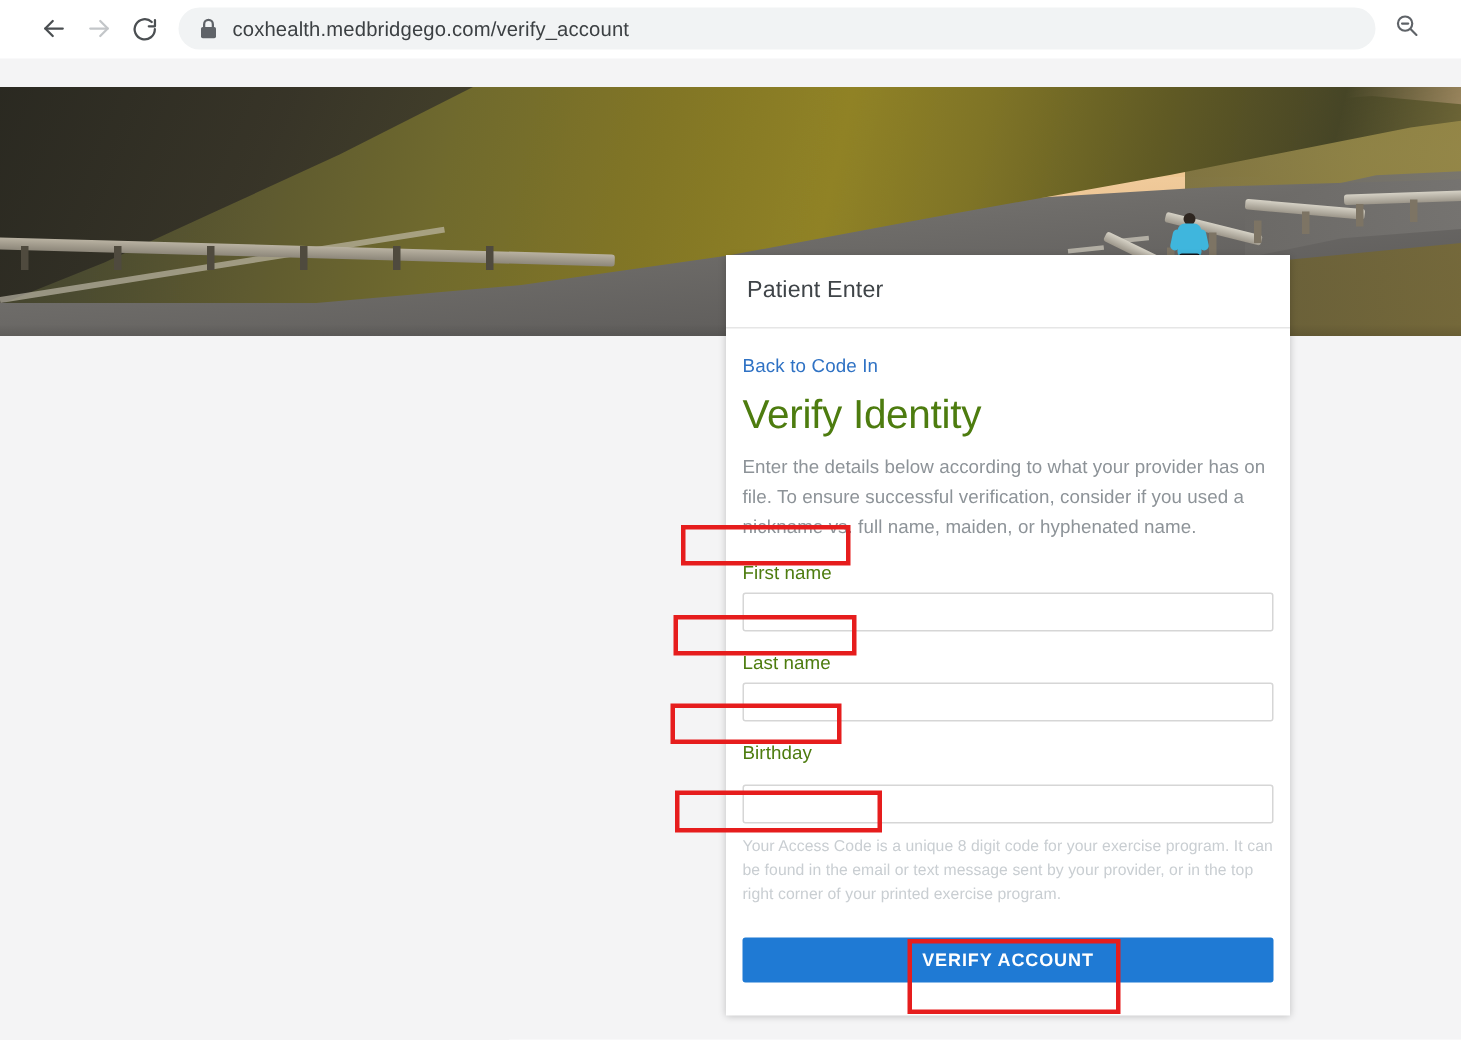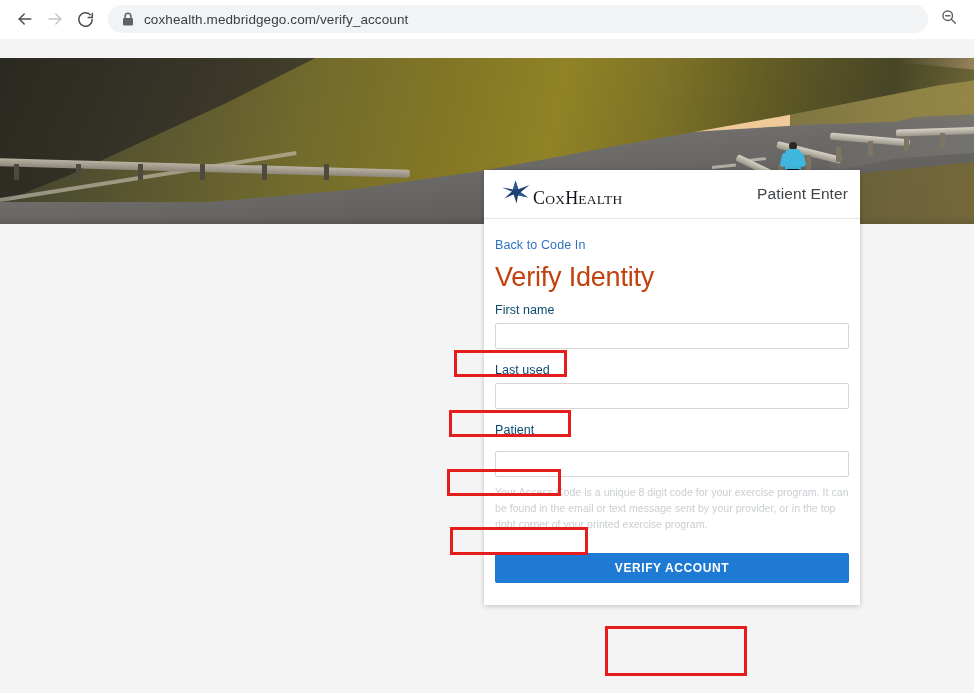--- a/index.html
+++ b/index.html
@@ -9,21 +9,21 @@
     background: #ffffff;
     overflow: hidden;
   }
 
   
   .browser-bar {
     position: absolute; left: 0; top: 0;
     width: 974px; height: 38px;
     background: #ffffff;
     display: flex; align-items: center;
-    padding: 0 10px;
+    padding: 0 21px;
   }
   .nav-btn {
     width: 30px; height: 30px;
     display: flex; align-items: center; justify-content: center;
     flex: 0 0 auto;
     border-radius: 50%;
   }
   .nav-btn svg { display: block; }
   .omnibox {
     flex: 1 1 auto;
@@ -234,31 +234,31 @@
     letter-spacing: .1px;
   }
 
   .card-body { padding: 16px 11px 22px 11px; }
   .back-link {
     display: inline-block;
     font-size: 12.5px; color: #2f72c4; text-decoration: none;
     margin-bottom: 8px; letter-spacing: .1px;
   }
   .page-title {
-    font-size: 27px; font-weight: 400; color: #c2410c;
+    font-size: 27px; font-weight: 400; color: #4d7c0f;
     letter-spacing: -.2px; margin: 2px 0 11px 0; line-height: 1.12;
   }
   .intro {
     font-size: 12.5px; color: #8d9398; line-height: 1.58;
     letter-spacing: .05px; margin-bottom: 14px;
   }
   .field { margin-bottom: 14px; position: relative; }
   .field-label {
     display: block;
-    font-size: 12.5px; color: #0c4a6e;
+    font-size: 12.5px; color: #4d7c0f;
     margin-bottom: 6px; letter-spacing: .05px;
   }
   .field-input {
     display: block; width: 100%; height: 26px;
     border: 1px solid #d6d6d6; background: #fff;
     border-radius: 2px;
     padding: 0 8px;
     font-size: 12.5px; color: #3c4043;
     font-family: "Liberation Sans", sans-serif;
     outline: none;
@@ -396,54 +396,43 @@
         <div class="leg-r"></div>
       <div class="shoe"></div>
     </div>
 
     <div class="hero-fade-bottom"></div>
   </div>
 
   <div class="card">
 
     <div class="card-header">
-      <div class="brand">
-        <span class="brand-mark">
-          <svg width="34" height="30" viewBox="0 0 34 30">
-            <path d="M17.5 1.5 L20.3 10.2 L31.5 6.0 L22.6 13.2 L30.0 18.6
-                     L20.0 16.2 L18.6 24.5 L15.6 15.6 L6.2 19.4 L13.9 12.6
-                     L4.0 8.4 L15.0 10.4 Z" fill="#1d3f72"></path>
-            <path d="M17.5 1.5 L20.3 10.2 L15.0 10.4 Z" fill="#2a579b"></path>
-            <path d="M22.6 13.2 L30.0 18.6 L20.0 16.2 Z" fill="#2a579b"></path>
-          </svg>
-        </span>
-        <span class="brand-name"><span class="cap">C</span><span class="sc">OX</span><span class="cap">H</span><span class="sc">EALTH</span></span>
-      </div>
       <span class="portal-label">Patient Enter</span>
     </div>
 
     <div class="card-body">
 
       <a class="back-link" href="#">Back to Code In</a>
 
       <h1 class="page-title">Verify Identity</h1>
 
+      <p class="intro">Enter the details below according to what your provider has on file. To ensure successful verification, consider if you used a nickname vs. full name, maiden, or hyphenated name.</p>
 
       <div class="field">
         <label class="field-label">First name</label>
         <input class="field-input" type="text" value="" placeholder="" style="">
       </div>
 
       <div class="field">
-        <label class="field-label">Last used</label>
+        <label class="field-label">Last name</label>
         <input class="field-input" type="text" value="" placeholder="" style="">
       </div>
 
       <div class="field">
-        <label class="field-label">Patient</label>
+        <label class="field-label">Birthday</label>
       </div>
 
       <div class="field">
         <input class="field-input" type="text" value="" placeholder="" style="">
       </div>
 
       <p class="helper">Your Access Code is a unique 8 digit code for your exercise program. It can be found in the email or text message sent by your provider, or in the top right corner of your printed exercise program.</p>
 
       <button class="verify-btn">VERIFY ACCOUNT</button>
 

